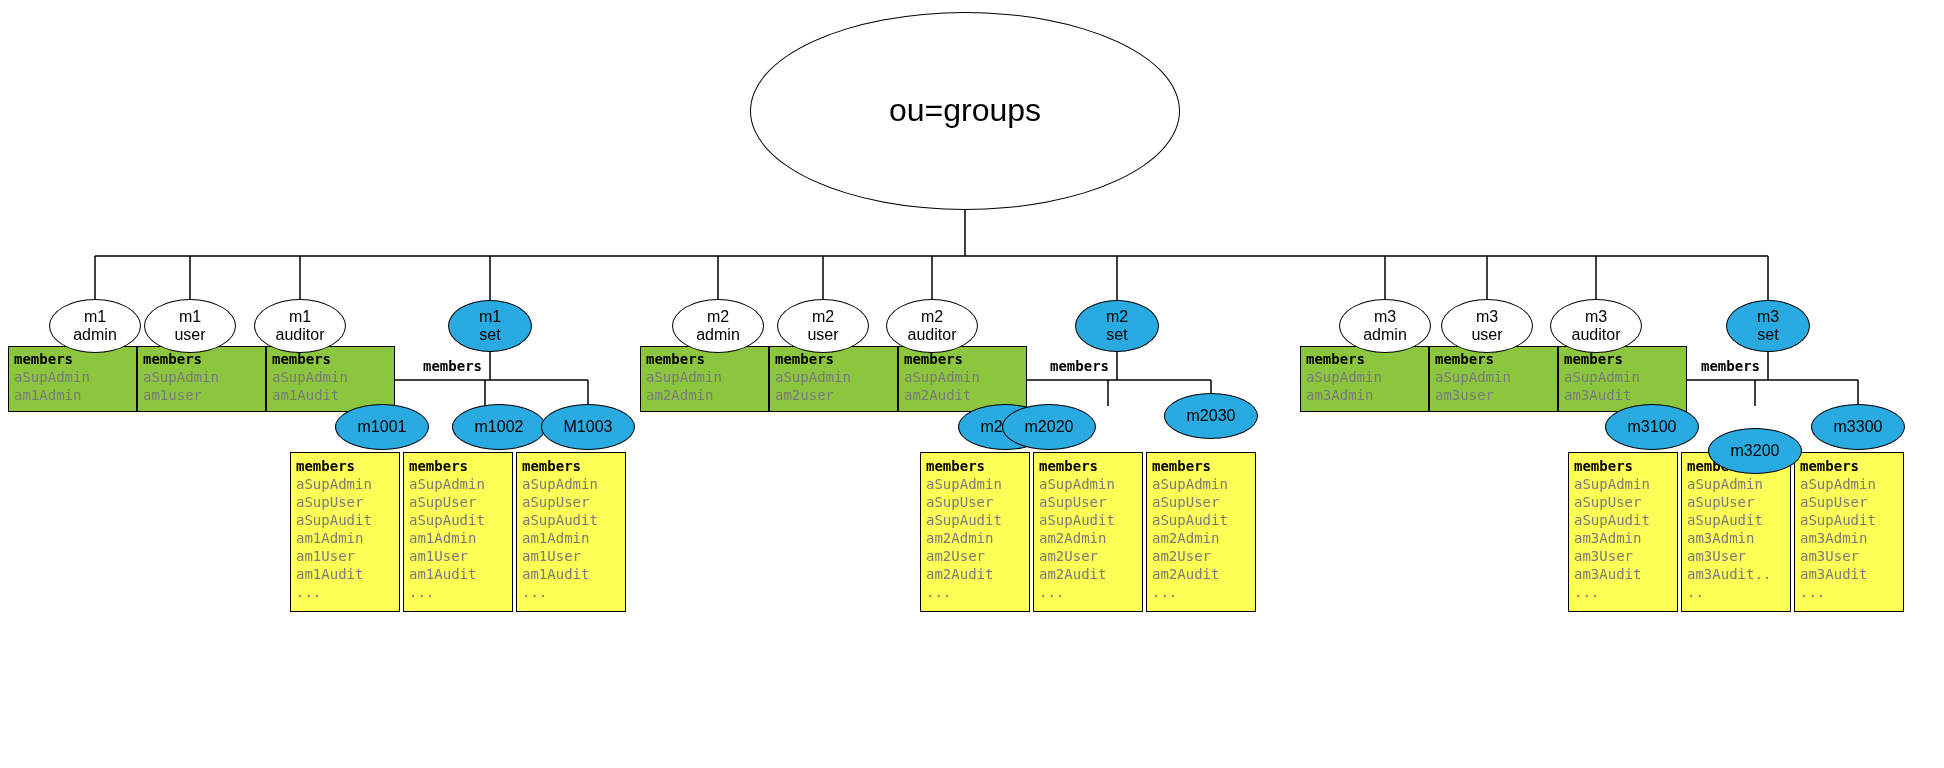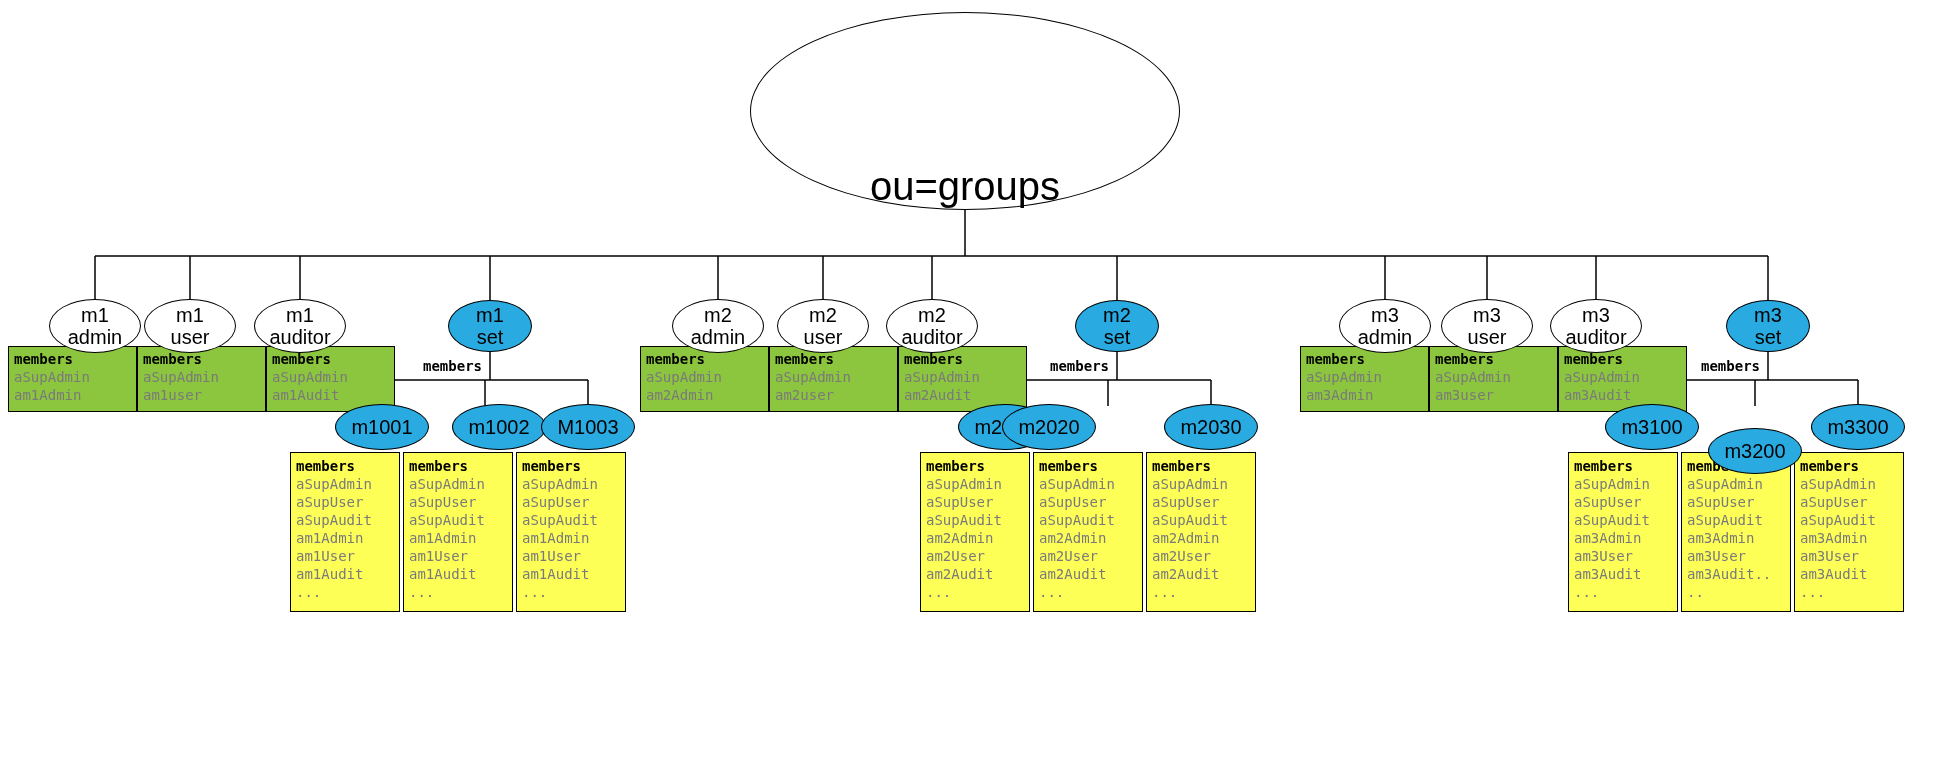--- a/index.html
+++ b/index.html
@@ -2,23 +2,23 @@
 <html style="--set_fill: #29abe2; --role_box_fill: #8cc63e; --member_box_fill: #fdff57; --member_text: #7a7a7a;"><head>
 <meta charset="utf-8">
 <style>
   html,body{margin:0;padding:0;background:#fff;}
   .canvas{position:relative;width:1944px;height:768px;background:#fff;overflow:hidden;
           font-family:"Liberation Sans",sans-serif;}
   .wires{position:absolute;left:0;top:0;z-index:1;}
   .wires line{stroke:#000;stroke-width:1.5;}
   .ellipse{position:absolute;box-sizing:border-box;border:1.5px solid #000;border-radius:50%;
            background:#fff;display:flex;flex-direction:column;align-items:center;justify-content:center;
-           font-size:20px;line-height:1.12;color:#000;text-align:center;z-index:3;}
+           font-size:16px;line-height:1.12;color:#000;text-align:center;z-index:3;}
   .ellipse.set-node{background:var(--set_fill,#29abe2);}
-  .ellipse.root{font-size:40px;justify-content:flex-end;}
+  .ellipse.root{font-size:32px;}
   .rolebox{position:absolute;width:129px;height:66px;box-sizing:border-box;
            background:var(--role_box_fill,#8cc63e);border:1.5px solid #000;padding:3px 5px;z-index:2;
            font-family:"DejaVu Sans Mono","Liberation Mono",monospace;}
   .memberbox{position:absolute;width:110px;height:160px;box-sizing:border-box;
            background:var(--member_box_fill,#fdff57);border:1.5px solid #000;padding:4px 5px;z-index:2;
            font-family:"DejaVu Sans Mono","Liberation Mono",monospace;}
   .box-title{font-weight:bold;font-size:14px;color:#000;line-height:18px;}
   .member{font-size:14px;color:var(--member_text,#7a7a7a);line-height:18px;white-space:nowrap;}
   .set-members-label{position:absolute;width:88px;text-align:right;z-index:2;
            font-family:"DejaVu Sans Mono","Liberation Mono",monospace;font-weight:bold;font-size:14px;color:#000;}
@@ -177,21 +177,21 @@
   </div>
 
   <div class="set-members-label" style="left:1021px;top:358px;">members</div>
 
   <div class="ellipse set-node" style="left:958px;top:404px;width:94px;height:46px;">
     <span>m2010</span>
   </div>
   <div class="ellipse set-node" style="left:1002px;top:404px;width:94px;height:46px;">
     <span>m2020</span>
   </div>
-  <div class="ellipse set-node" style="left:1164px;top:404px;width:94px;height:46px;">
+  <div class="ellipse set-node" style="left:1164px;top:393px;width:94px;height:46px;">
     <span>m2030</span>
   </div>
 
   <div class="memberbox" style="left:920px;top:452px;">
     <div class="box-title">members</div>
     <div class="member">aSupAdmin</div>
     <div class="member">aSupUser</div>
     <div class="member">aSupAudit</div>
     <div class="member">am2Admin</div>
     <div class="member">am2User</div>

